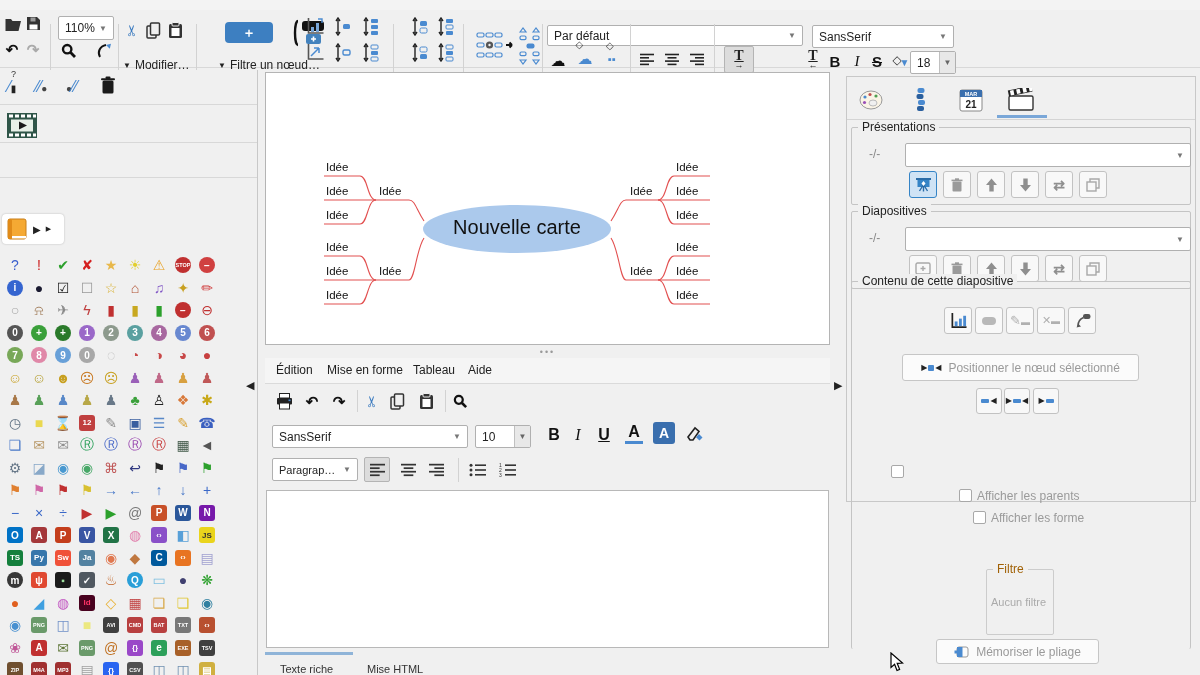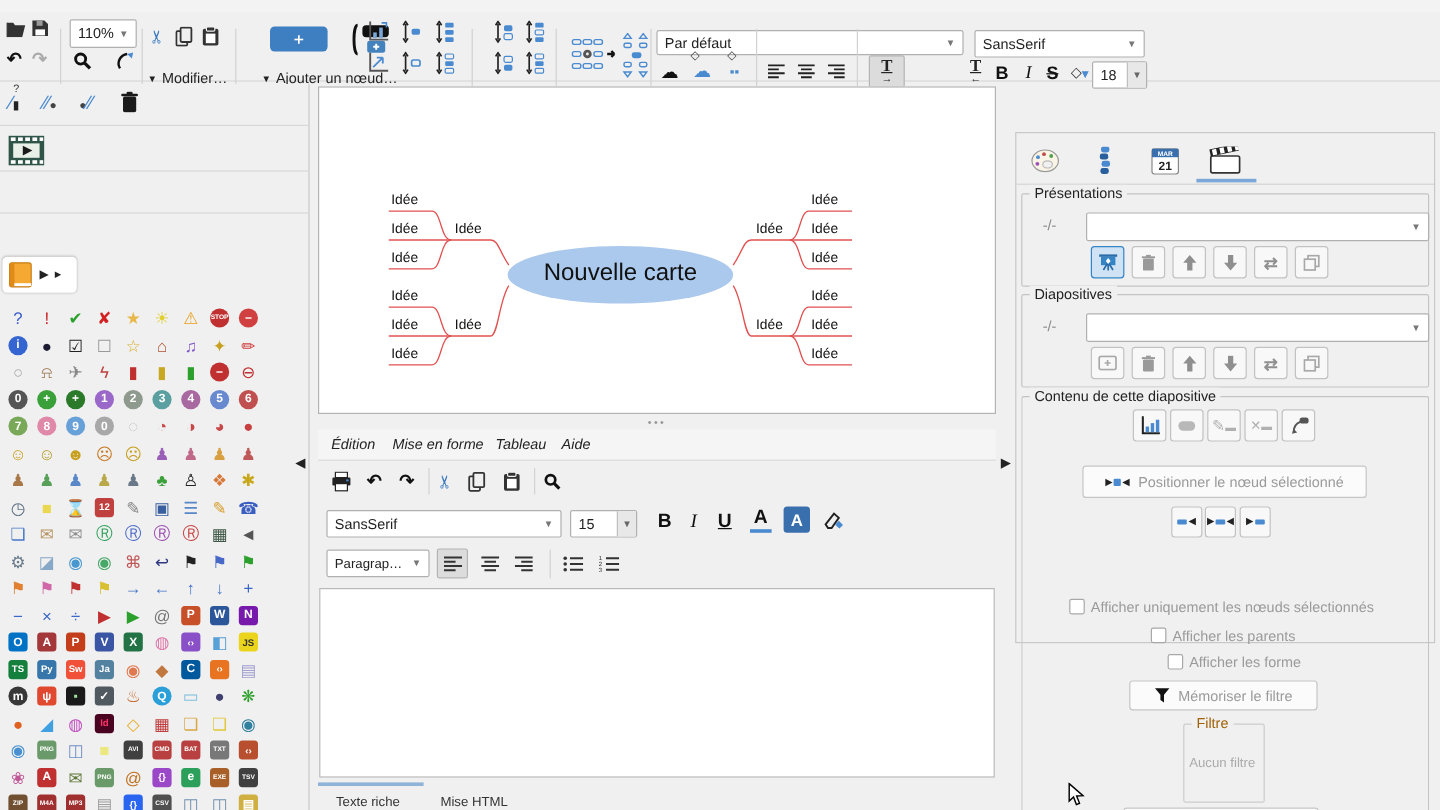--- a/index.html
+++ b/index.html
@@ -48,32 +48,32 @@
   .gi .chip.s3 { font-size:5.5px; letter-spacing:0; }
 
   
   #map-canvas { left:265px; top:72px; width:565px; height:273px; background:#fff; border:1px solid #b4b4b4; }
   .mnode { position:absolute; font-size:11.5px; color:#111; white-space:nowrap; }
   #map-root-label { position:absolute; left:157px; top:143px; width:188px; text-align:center; font-size:20px; color:#111; }
   #splitter { left:265px; top:346px; width:565px; height:11px; display:flex; align-items:center; justify-content:center; color:#999; font-size:9px; letter-spacing:2px; }
 
   
   #note-editor { left:265px; top:358px; width:565px; height:317px; background:#f0f0f0; }
-  #note-menubar { position:absolute; left:0; top:0; width:565px; height:26px; background:#f5f5f5; border-bottom:1px solid #dadada;font-style:italic; }
+  #note-menubar { position:absolute; left:0; top:0; width:565px; height:26px; background:#f5f5f5; border-bottom:1px solid #dadada; }
   .menu-item { position:absolute; top:5px; font-size:12px; color:#222; }
   .nbtn { position:absolute; display:flex; align-items:center; justify-content:center; }
   #note-text { position:absolute; left:1px; top:132px; width:563px; height:158px; background:#fff; border:1px solid #b8b8b8; }
   #tab-indicator { position:absolute; left:0px; top:294px; width:88px; height:3px; background:#8fb4d8; }
   .ntab { position:absolute; top:305px; font-size:11px; color:#333; }
 
   
   .divarrow { position:absolute; font-size:11px; color:#222; }
 
   
-  #right-panel { left:846px; top:76px; width:350px; height:426px; background:#f0f0f0; border:1px solid #c8c8c8;margin-top:34px; }
+  #right-panel { left:846px; top:76px; width:350px; height:426px; background:#f0f0f0; border:1px solid #c8c8c8; }
   .rtab { position:absolute; top:10px; width:36px; height:26px; display:flex; align-items:center; justify-content:center; }
   #rtab-underline { position:absolute; left:150px; top:38px; width:50px; height:3px; background:#7aa7d8; }
   #rtabs-sep { position:absolute; left:0; top:42px; width:348px; height:1px; background:#d4d4d4; }
   .gbox { position:absolute; border:1px solid #c4c4c4; border-radius:2px; }
   .glabel { position:absolute; top:-8px; left:6px; background:#f0f0f0; padding:0 4px; font-size:12px; color:#222; white-space:nowrap; }
   .counter { position:absolute; font-size:12px; color:#888; }
   .sqbtn { position:absolute; width:28px; height:27px; background:#f8f8f8; border:1px solid #c2c2c2; border-radius:3px; display:flex; align-items:center; justify-content:center; }
   .sqbtn.on { background:#cfe3f5; border-color:#3584c6; }
   .pbtn { position:absolute; background:#fbfbfb; border:1px solid #c6c6c6; border-radius:3px; display:flex; align-items:center; justify-content:center; gap:7px; font-size:12px; color:#9a9a9a; }
   .cb { position:absolute; width:13px; height:13px; background:#fff; border:1px solid #a8a8a8; border-radius:2px; }
@@ -158,21 +158,21 @@
   <div class="tbtn" style="left:288px;top:8px;width:40px;height:30px">
     <svg width="36" height="28" viewBox="0 0 36 28">
       <path d="M8 2 C4 2 4 26 8 26" stroke="#111" stroke-width="2.4" fill="none"></path>
       <rect x="12" y="2" width="22" height="10" rx="3" fill="#111"></rect>
       <rect x="16" y="15" width="15" height="10" rx="2" fill="#4382bd"></rect>
       <path d="M23.5 17.5v5M21 20h5" stroke="#fff" stroke-width="1.6"></path>
     </svg>
   </div>
   <div class="ddlabel" style="left:218px;top:48px">
     <span class="car">▼</span>
-      <span>Ajouter un nœud…</span>
+      <span>Filtre un nœud…</span>
   </div>
 
   <div class="tbtn" style="left:305px;top:6px;width:20px;height:20px">
     <svg width="18" height="18" viewBox="0 0 18 18">
         <path d="M2.5 1v15h15" stroke="#555" stroke-width="1.6" fill="none"></path>
         <rect x="5" y="10" width="3" height="5" fill="#7aa7d8"></rect>
         <rect x="10" y="6" width="3" height="9" fill="#7aa7d8"></rect>
         <path d="M12 2h4v4" stroke="#4a8ad0" fill="none" stroke-width="1.4"></path>
       </svg>
   </div>
@@ -825,21 +825,21 @@
         <circle cx="6.2" cy="6.2" r="4.2" fill="none" stroke="#111" stroke-width="2.4"></circle>
         <line x1="9.6" y1="9.6" x2="14" y2="14" stroke="#111" stroke-width="2.8"></line>
       </svg>
   </div>
 
   <div class="combo" style="left:7px;top:67px;width:196px;height:23px">
     <span>SansSerif</span>
       <span class="car">▼</span>
   </div>
   <div class="combo-split" style="left:210px;top:67px;width:56px;height:23px">
-    <span class="val">15</span>
+    <span class="val">10</span>
       <span class="drop">▼</span>
   </div>
   <div class="fmtbtn" style="left:280px;top:66px;width:18px;font-weight:bold;font-size:16px;color:#111">
       <span>B</span>
     </div>
   <div class="fmtbtn" style="left:307px;top:66px;width:12px;font-style:italic;font-family:'Liberation Serif',serif;font-size:16px;color:#111">
       <span>I</span>
     </div>
   <div class="fmtbtn" style="left:330px;top:66px;width:18px;font-weight:bold;font-size:16px;text-decoration:underline;color:#111">
       <span>U</span>
@@ -1045,21 +1045,21 @@
   <div class="sqbtn" style="left:198px;top:178px">
     <span style="color:#8f8f8f;font-weight:bold;font-size:14px">⇄</span>
   </div>
   <div class="sqbtn" style="left:232px;top:178px">
     <svg width="14" height="14" viewBox="0 0 14 14">
         <rect x="1" y="4" width="9" height="9" fill="none" stroke="#a8a8a8" stroke-width="1.4"></rect>
         <path d="M4 4 V1 H13 V10 H10" fill="none" stroke="#a8a8a8" stroke-width="1.4"></path>
       </svg>
   </div>
 
-  <div class="gbox" style="left:4px;top:219px;width:340px;height:368px;border-bottom:none">
+  <div class="gbox" style="left:4px;top:204px;width:340px;height:368px;border-bottom:none">
     <span class="glabel">Contenu de cette diapositive</span>
   </div>
   <div class="sqbtn" style="left:97px;top:230px">
     <svg width="17" height="17" viewBox="0 0 18 18">
         <path d="M2.5 1v15h15" stroke="#222" stroke-width="1.8" fill="none"></path>
         <rect x="5" y="10" width="3" height="5" fill="#4a8ad0"></rect>
         <rect x="9.5" y="7" width="3" height="8" fill="#4a8ad0"></rect>
         <rect x="14" y="4" width="3" height="11" fill="#4a8ad0"></rect>
       </svg>
   </div>
@@ -1105,32 +1105,25 @@
   </div>
   <div class="sqbtn" style="left:186px;top:311px;width:26px;height:26px">
     <span style="display:inline-flex;align-items:center;gap:1px">
         <span class="tri">▶</span>
         <span class="bluebar"></span>
       </span>
   </div>
 
 
   <div class="cb" style="left:44px;top:388px"></div>
-  <span class="cblabel" style="left:62px;top:388px">Afficher uniquement les nœuds sélectionnés</span>
   <div class="cb" style="left:112px;top:412px"></div>
   <span class="cblabel" style="left:130px;top:412px">Afficher les parents</span>
   <div class="cb" style="left:126px;top:434px"></div>
   <span class="cblabel" style="left:144px;top:434px">Afficher les forme</span>
 
-  <div class="pbtn" style="left:94px;top:456px;width:157px;height:25px">
-    <svg width="13" height="13" viewBox="0 0 13 13">
-        <path d="M0.5 0.5 h12 l-4.5 5.5 v6.5 l-3 -2.2 V6z" fill="#111"></path>
-      </svg>
-    <span>Mémoriser le filtre</span>
-  </div>
 
   <div class="gbox" style="left:139px;top:492px;width:68px;height:66px;border-color:#cccccc">
     <span class="glabel" style="color:#a16207">Filtre</span>
     <span style="position:absolute;left:4px;top:26px;font-size:11px;color:#aaa;white-space:nowrap">Aucun filtre</span>
   </div>
 
   <div class="pbtn" style="left:89px;top:562px;width:163px;height:25px">
     <svg width="15" height="12" viewBox="0 0 15 12">
         <rect x="3" y="1" width="11" height="10" rx="2" fill="none" stroke="#999"></rect>
         <path d="M3 1 h5.5 v10 H3 z" fill="#4a8ad0"></path>

